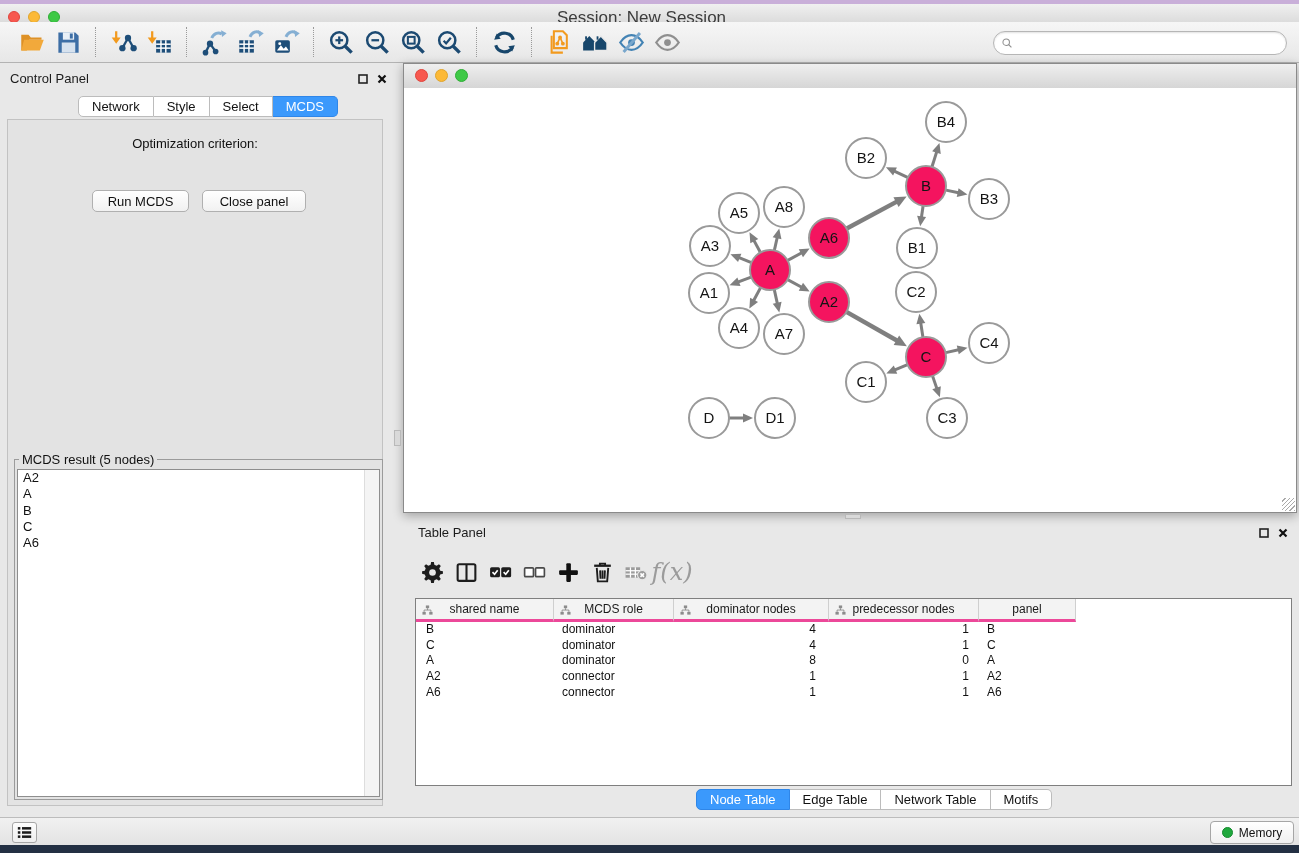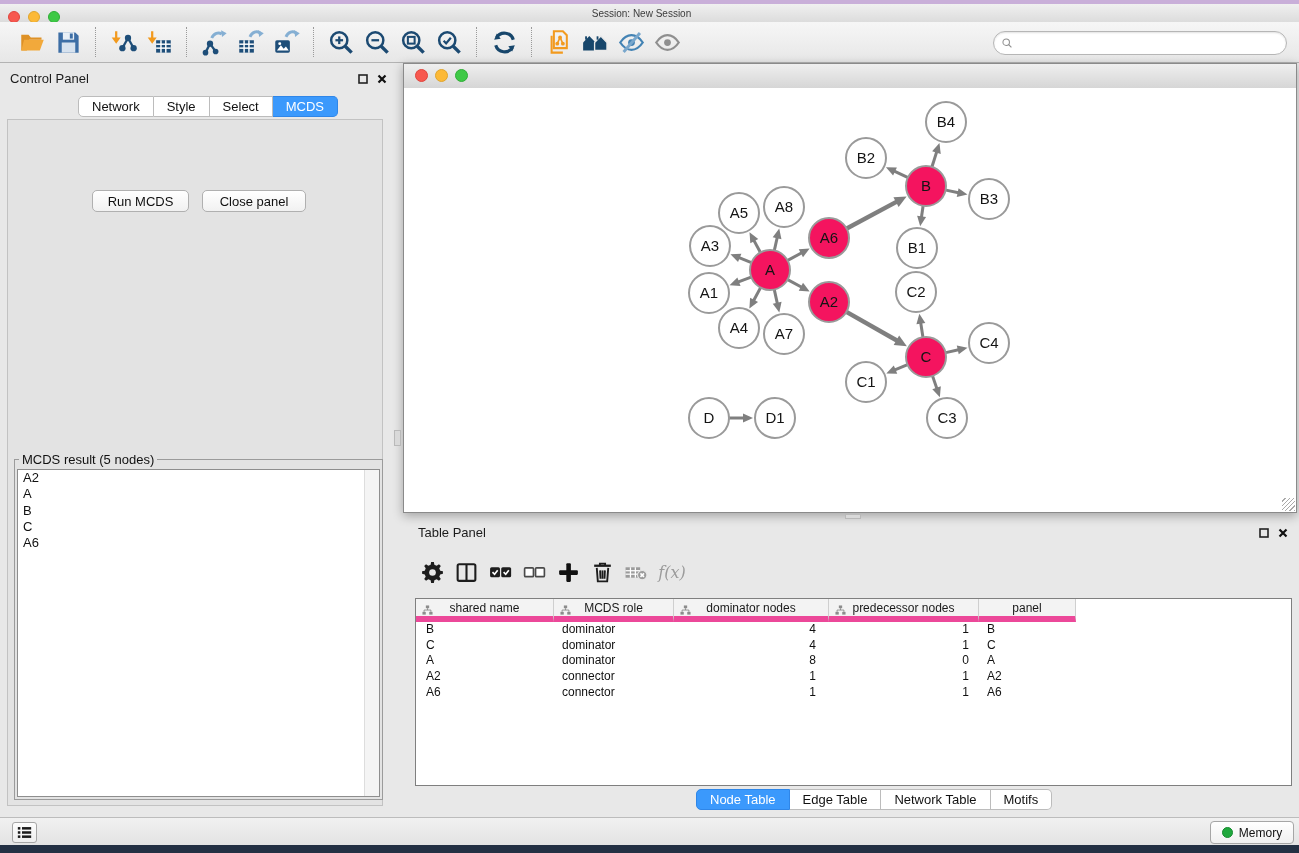--- a/index.html
+++ b/index.html
@@ -8,21 +8,21 @@
   .abs{position:absolute;}
   
   #desktop-top{left:0;top:0;width:1299px;height:4px;background:#c9afd9;}
   #desktop-bottom{left:0;top:845px;width:1299px;height:8px;background:#233043;}
   
   #titlebar{left:0;top:4px;width:1299px;height:18px;background:linear-gradient(#f0f0f0,#dcdcdc);border-bottom:1px solid #bdbdbd;}
   .tl{position:absolute;top:7px;width:12px;height:12px;border-radius:50%;}
   #titlebar .t-close{left:8px;background:#f7584f;border:1px solid #e0443c;box-sizing:border-box;}
   #titlebar .t-min{left:28px;background:#fcb937;border:1px solid #e0a52c;box-sizing:border-box;}
   #titlebar .t-zoom{left:48px;background:#3ec946;border:1px solid #2fae36;box-sizing:border-box;}
-  #app-title{left:0;right:16px;top:4px;text-align:center;font-size:10px;color:#3c3c3c;}
+  #app-title{left:0;right:16px;top:4px;text-align:center;font-size:17px;color:#3c3c3c;}
   
   #toolbar{left:0;top:22px;width:1299px;height:41px;background:linear-gradient(#f6f6f6,#e7e7e7);border-bottom:1px solid #b3b3b3;display:flex;align-items:center;padding-left:14px;box-sizing:border-box;}
   .tbtn{width:30px;height:30px;margin:0 3px;display:flex;align-items:center;justify-content:center;cursor:pointer;}
   .tbtn svg{width:27px;height:27px;}
   .tsep{width:0;height:30px;border-left:1px dotted #9a9a9a;margin:0 9px;}
   #searchbox{position:absolute;right:12px;top:9px;width:292px;height:22px;background:#fff;border:1px solid #b6b6b6;border-radius:12px;box-shadow:inset 0 1px 2px rgba(0,0,0,.12);display:flex;align-items:center;}
   #searchbox svg{margin-left:7px;width:13px;height:13px;flex:0 0 auto;}
   #searchbox input{border:none;outline:none;background:transparent;flex:1;font-size:12px;padding:0 8px 0 4px;font-family:"Liberation Sans",sans-serif;}
   
   #workspace{left:0;top:63px;width:1299px;height:754px;background:#e8e8e8;}
@@ -68,24 +68,24 @@
   #grip-v{left:394px;top:430px;width:7px;height:16px;}
   #grip-h{left:845px;top:514px;width:16px;height:5px;}
   
   #tp-title{left:418px;top:525px;font-size:13px;color:#1c1c1c;}
   #tp-float{left:1258px;top:527px;}
   #tp-close{left:1277px;top:527px;}
   #tp-toolbar{left:415px;top:551px;width:877px;height:42px;display:flex;align-items:center;}
   .tpbtn{width:34px;height:34px;display:flex;align-items:center;justify-content:center;cursor:pointer;}
   .tpbtn svg{width:25px;height:25px;}
   .tpbtn.disabled{cursor:default;}
-  #fx-label{font-family:"DejaVu Serif",serif;font-style:italic;font-size:16px;color:#9b9b9b;padding-left:4px;}
+  #fx-label{font-family:"DejaVu Serif",serif;font-style:italic;font-size:24px;color:#9b9b9b;padding-left:4px;}
   #node-table{left:415px;top:598px;width:877px;height:188px;background:#fff;border:1px solid #7f7f7f;box-sizing:border-box;}
   #col-headers{position:absolute;left:0;top:0;height:23px;display:flex;}
-  .th{position:relative;background:#f3f3f3;border-right:1px solid #cfcfcf;border-bottom:6px solid #ec4899;box-sizing:border-box;display:flex;align-items:center;justify-content:center;font-size:12px;color:#1a1a1a;}
+  .th{position:relative;background:#f3f3f3;border-right:1px solid #cfcfcf;border-bottom:3px solid #ec4899;box-sizing:border-box;display:flex;align-items:center;justify-content:center;font-size:12px;color:#1a1a1a;}
   .th .tree-ic{position:absolute;left:6px;top:6px;}
   #table-rows{position:absolute;left:0;top:23px;right:0;}
   .tr{display:flex;height:15.7px;line-height:15.7px;font-size:12px;color:#111;cursor:default;}
   .td{box-sizing:border-box;white-space:nowrap;overflow:hidden;}
   .td.c0{padding-left:10px;}
   .td.c1{padding-left:8px;}
   .td.c2{text-align:right;padding-right:13px;}
   .td.c3{text-align:right;padding-right:10px;}
   .td.c4{padding-left:8px;}
   #tp-tabs{left:696px;top:789px;}
@@ -284,20 +284,21 @@
         <path d="M1.5 1.5l7 7M8.5 1.5l-7 7" stroke="#111" stroke-width="2.2"></path>
       </svg>
   </div>
   <div class="seg" id="cp-tabs">
       <div class="seg-btn">Network</div>
       <div class="seg-btn">Style</div>
       <div class="seg-btn">Select</div>
       <div class="seg-btn active">MCDS</div>
     </div>
   <div class="abs" id="cp-inner"></div>
+  <div class="abs" id="opt-label">Optimization criterion:</div>
   <div class="pushbtn" id="run-btn">Run MCDS</div>
   <div class="pushbtn" id="closep-btn">Close panel</div>
   <fieldset class="abs" id="result-fieldset">
     <legend>MCDS result (5 nodes)</legend>
     <div id="result-list">
       <div class="scrolltrack"></div>
     <div class="item">A2</div>
         <div class="item">A</div>
         <div class="item">B</div>
         <div class="item">C</div>

